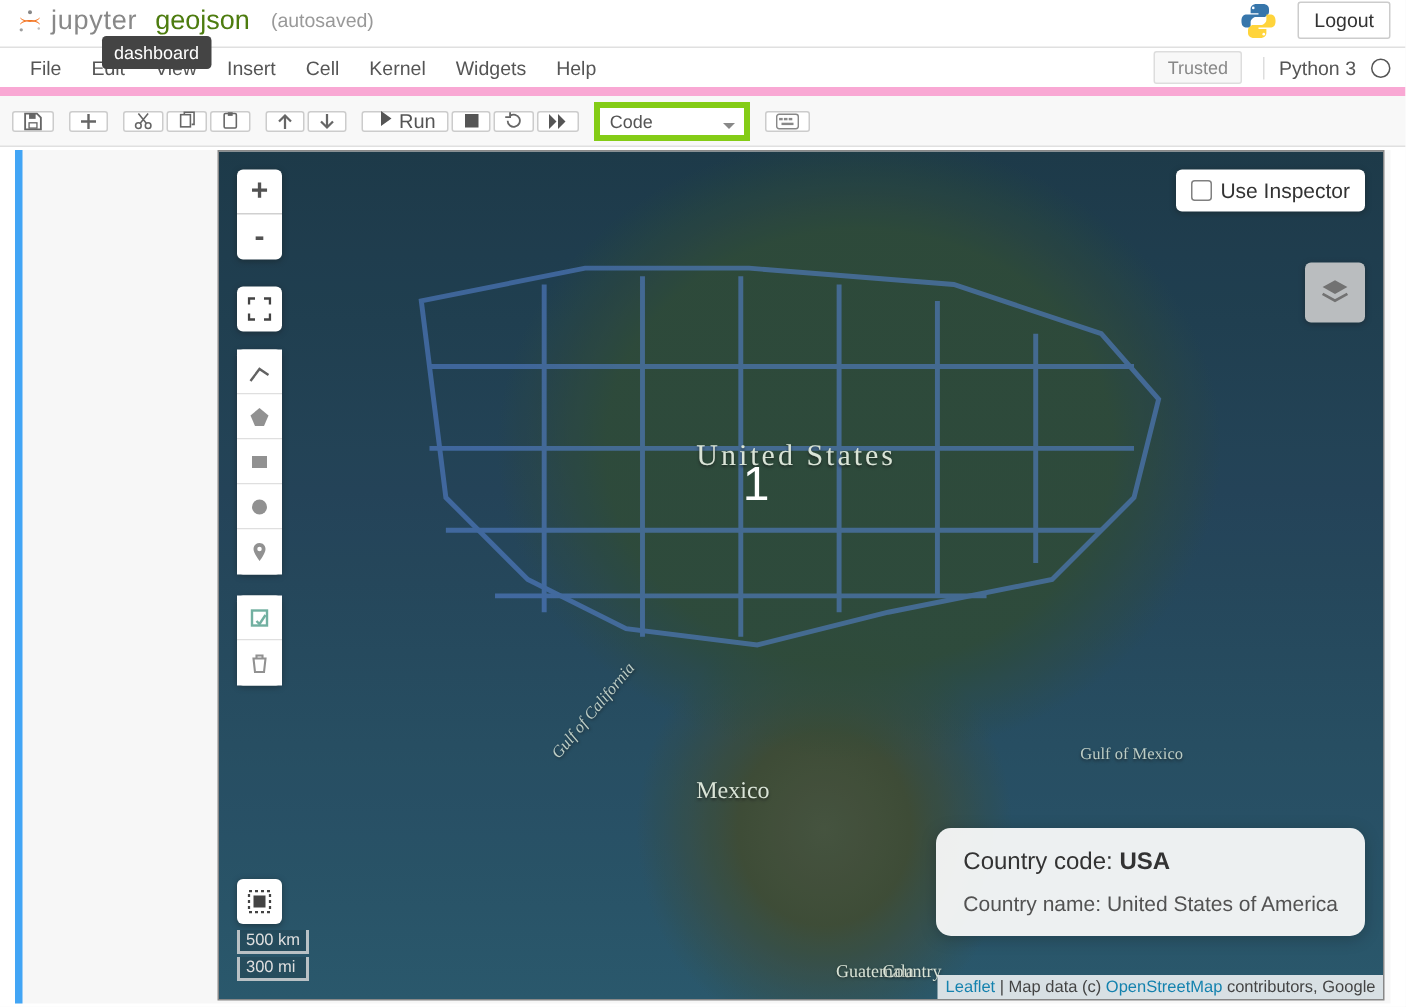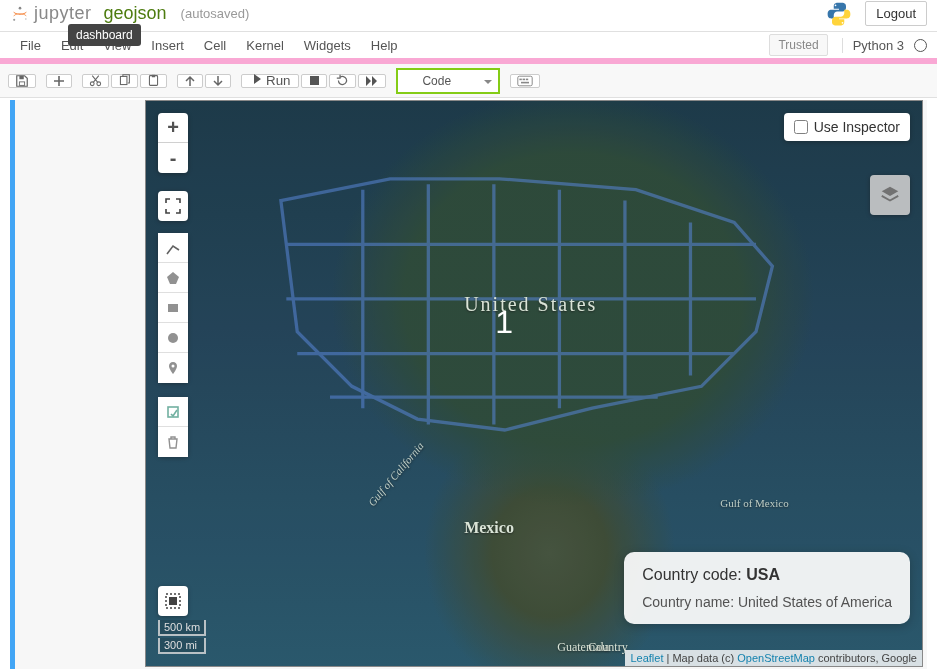--- a/index.html
+++ b/index.html
@@ -131,27 +131,27 @@
   }
   .tbtn.group-start { margin-left: 8px; }
   .run-btn {
     padding: 4px 8px;
     display: flex;
     align-items: center;
     gap: 4px;
   }
   .celltype {
     margin-left: 8px;
-    border: 2px solid #84cc16;
+    border: 4px solid #84cc16;
     background: #fff;
     height: 26px;
     width: 104px;
     display: flex;
     align-items: center;
-    padding: 0 24px;
+    padding: 0 6px;
     font-size: 12px;
     color: #555;
     position: relative;
   }
   .celltype::after {
     content: "";
     position: absolute;
     right: 6px;
     top: 10px;
     border: 4px solid transparent;
@@ -197,21 +197,21 @@
   }
   .us-outline svg { width:100%; height:100%; opacity:0.55; }
   .map-label {
     position: absolute;
     color: #d7e2d4;
     font-family: Georgia, serif;
     font-style: italic;
     text-shadow: 0 1px 2px rgba(0,0,0,0.6);
   }
   .label-us { left: 41%; top: 34%; font-size: 20px; letter-spacing: 2px; font-style: normal; text-align: right; }
-  .label-mx { left: 41%; top: 74%; font-size: 16px; font-style: normal; font-weight:700; }
+  .label-mx { left: 41%; top: 74%; font-size: 16px; font-style: normal; font-weight:400; }
   .label-hn { left: 57%; bottom: 2%; font-size: 12px; font-style: normal; }
   .label-gt { left: 53%; bottom: 2%; font-size: 12px; font-style: normal; }
   .label-goc { left: 27%; top: 65%; font-size: 11px; transform: rotate(-50deg); color: #b8c9c0; }
   .label-gom { left: 74%; top: 70%; font-size: 11px; color: #b8c9c0; font-style: normal; }
   .big-1 {
     position: absolute;
     left: 45%; top: 36%;
     color: #fff;
     font-size: 32px;
     font-weight: 400;

